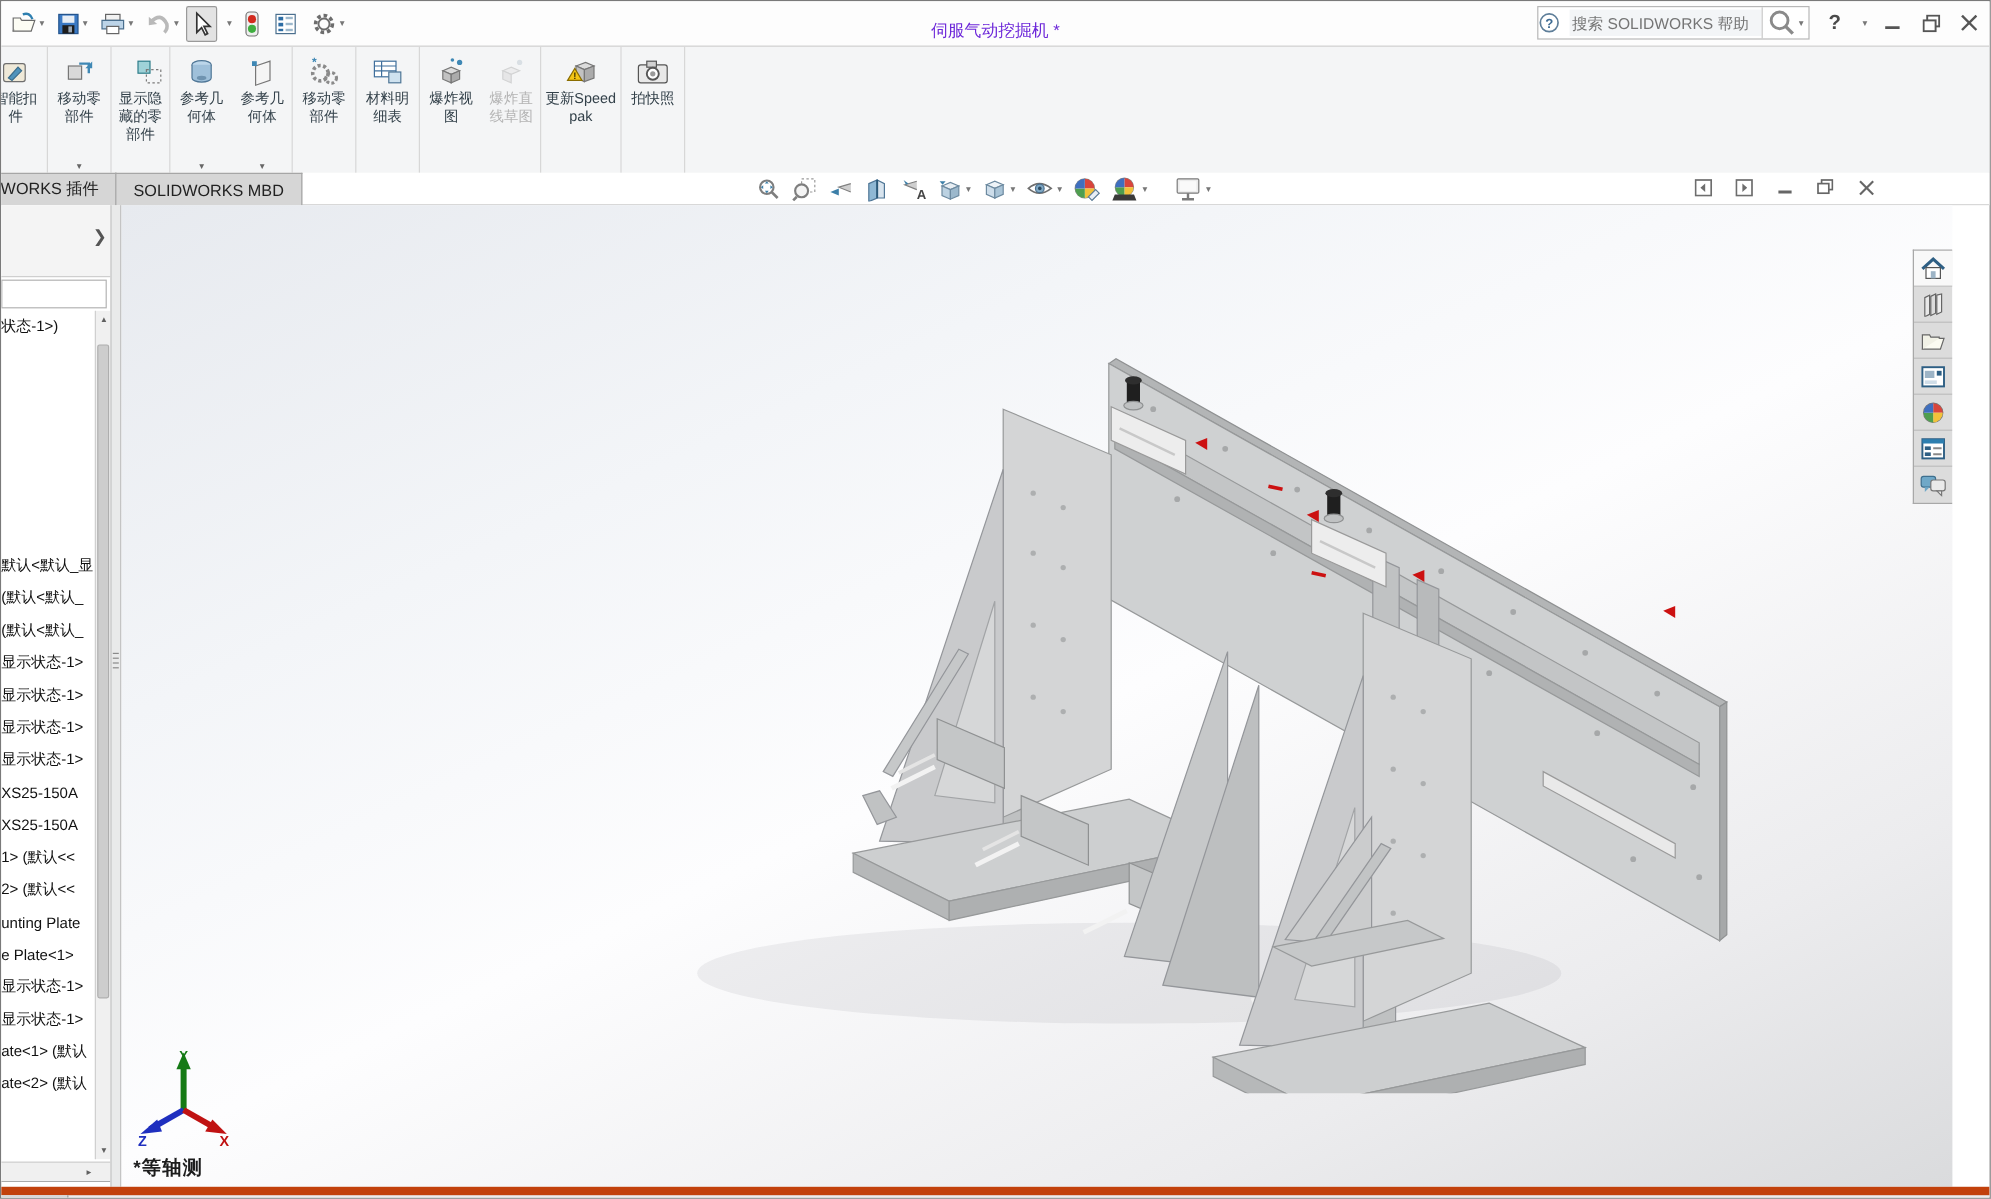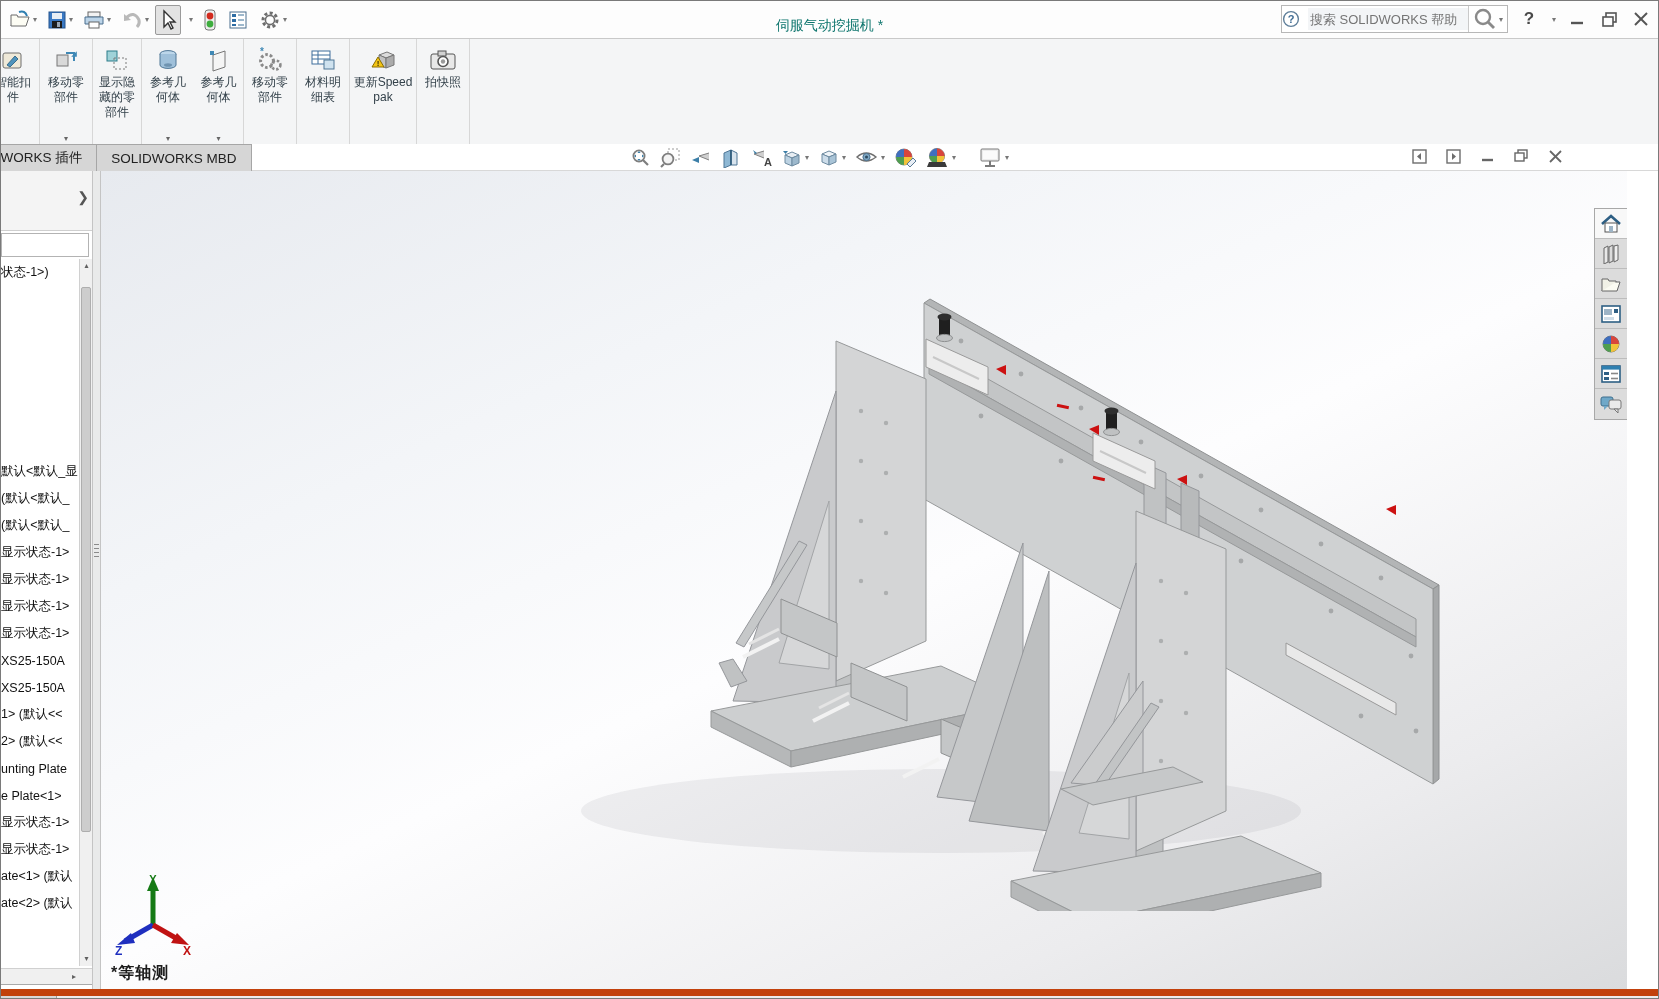--- a/index.html
+++ b/index.html
@@ -5,21 +5,21 @@
   html,body{margin:0;padding:0;background:#888;}
   *{box-sizing:border-box;font-family:"Liberation Sans","DejaVu Sans",sans-serif;}
   .app{position:relative;width:1659px;height:999px;background:#fff;overflow:hidden;border:1px solid #7a7a7a;}
 
   
   .titlebar{position:absolute;left:0;top:0;width:100%;height:38px;background:#fdfdfd;border-bottom:1px solid #c9c9c9;display:flex;align-items:center;}
   .qat{display:flex;align-items:center;gap:2px;padding-left:4px;}
   .qbtn{display:flex;align-items:center;height:30px;padding:0 3px;border:1px solid transparent;border-radius:2px;}
   .qbtn.pressed{background:#e3e3e3;border:1px solid #9a9a9a;}
   .caret{font-size:8px;color:#777;margin-left:2px;}
-  .tb-title{position:absolute;left:50%;transform:translateX(-50%);font-size:14px;color:#0f766e;white-space:nowrap;margin-top:12px;}
+  .tb-title{position:absolute;left:50%;transform:translateX(-50%);font-size:14px;color:#6d28d9;white-space:nowrap;margin-top:12px;}
   .tb-right{position:absolute;right:6px;top:4px;display:flex;align-items:center;gap:10px;}
   .searchbox{display:flex;align-items:center;height:28px;border:1px solid #b7b7b7;background:#fff;}
   .searchbox .qmark{width:26px;text-align:center;}
   .search-input{width:160px;height:22px;border:0;outline:none;font-size:13px;color:#666;background:#f3f5f7;}
   .search-go{display:flex;align-items:center;border-left:1px solid #c9c9c9;padding:0 4px;height:100%;}
   .winbtn{color:#555;display:flex;align-items:center;justify-content:center;width:22px;height:22px;}
 
   
   .ribbon{position:absolute;left:0;top:38px;width:100%;height:105px;background:#f4f5f6;display:flex;align-items:stretch;}
   .rgroup{display:flex;align-items:stretch;border-right:1px solid #d7d7d7;}
@@ -231,21 +231,21 @@
               <rect x="4" y="8" width="11" height="11" fill="#d9d9d9" stroke="#777"></rect>
               <path d="M13 6 L21 6 L21 14" fill="none" stroke="#3f88b5" stroke-width="2"></path>
               <path d="M21 3 L25 7 L21 11 Z" fill="#3f88b5" transform="rotate(45 21 7)"></path>
             </svg>
           </span>
       <span class="rlab">移动零部件</span>
       <span class="rcaret">▾</span>
         </div>
       </div>
     <div class="rgroup">
-        <div class="rbtn" style="width:48px;">
+        <div class="rbtn" style="width:48px;align-items:flex-end;">
       <span class="ric">
             <svg width="26" height="26">
               <rect x="3" y="4" width="10" height="10" fill="#9fd2d8" stroke="#2d7d8a"></rect>
               <rect x="10" y="11" width="12" height="11" fill="none" stroke="#7a7a7a" stroke-dasharray="2 2"></rect>
             </svg>
           </span>
       <span class="rlab">显示隐藏的零部件</span>
         </div>
       </div>
     <div class="rgroup">
@@ -290,20 +290,44 @@
               <rect x="2" y="4" width="18" height="13" fill="#fff" stroke="#3f6f9c"></rect>
               <line x1="2" y1="8" x2="20" y2="8" stroke="#3f6f9c"></line>
               <line x1="2" y1="12" x2="20" y2="12" stroke="#3f6f9c"></line>
               <line x1="8" y1="4" x2="8" y2="17" stroke="#3f6f9c"></line>
               <rect x="14" y="13" width="10" height="9" fill="#cfe2ef" stroke="#4f7696"></rect>
             </svg>
           </span>
       <span class="rlab">材料明细表</span>
         </div>
       </div>
+    <div class="rgroup">
+      <div class="rbtn">
+        <span class="ric">
+            <svg width="26" height="26">
+              <path d="M6 12 L13 9 L20 12 L13 15 Z" fill="#dcdcdc" stroke="#777"></path>
+              <path d="M6 12 L6 19 L13 22 L13 15 Z" fill="#c2c2c2" stroke="#777"></path>
+              <path d="M20 12 L20 19 L13 22 L13 15 Z" fill="#ababab" stroke="#777"></path>
+              <circle cx="20" cy="5" r="2.2" fill="#3f88b5"></circle>
+              <circle cx="14" cy="3" r="1.5" fill="#3f88b5"></circle>
+            </svg>
+          </span>
+        <span class="rlab">爆炸视图</span>
+        </div>
+      <div class="rbtn disabled" style="width:48px;">
+        <span class="ric">
+            <svg width="26" height="26" opacity="0.45">
+              <path d="M6 12 L13 9 L20 12 L13 15 Z" fill="#e3e3e3" stroke="#aaa"></path>
+              <path d="M6 12 L6 19 L13 22 L13 15 Z" fill="#d6d6d6" stroke="#aaa"></path>
+              <circle cx="20" cy="5" r="2.2" fill="#b9c6cf"></circle>
+            </svg>
+          </span>
+        <span class="rlab">爆炸直线草图</span>
+        </div>
+    </div>
     <div class="rgroup">
         <div class="rbtn wide">
       <span class="ric">
             <svg width="28" height="26">
               <path d="M10 8 L18 5 L25 8 L17 11 Z" fill="#dcdcdc" stroke="#777"></path>
               <path d="M10 8 L10 18 L17 21 L17 11 Z" fill="#c2c2c2" stroke="#777"></path>
               <path d="M25 8 L25 18 L17 21 L17 11 Z" fill="#ababab" stroke="#777"></path>
               <path d="M3 20 L9 10 L15 20 Z" fill="#f4c513" stroke="#8a6d00"></path>
               <text x="9" y="19" text-anchor="middle" font-size="8" font-weight="bold" fill="#3a2f00">!</text>
             </svg>

